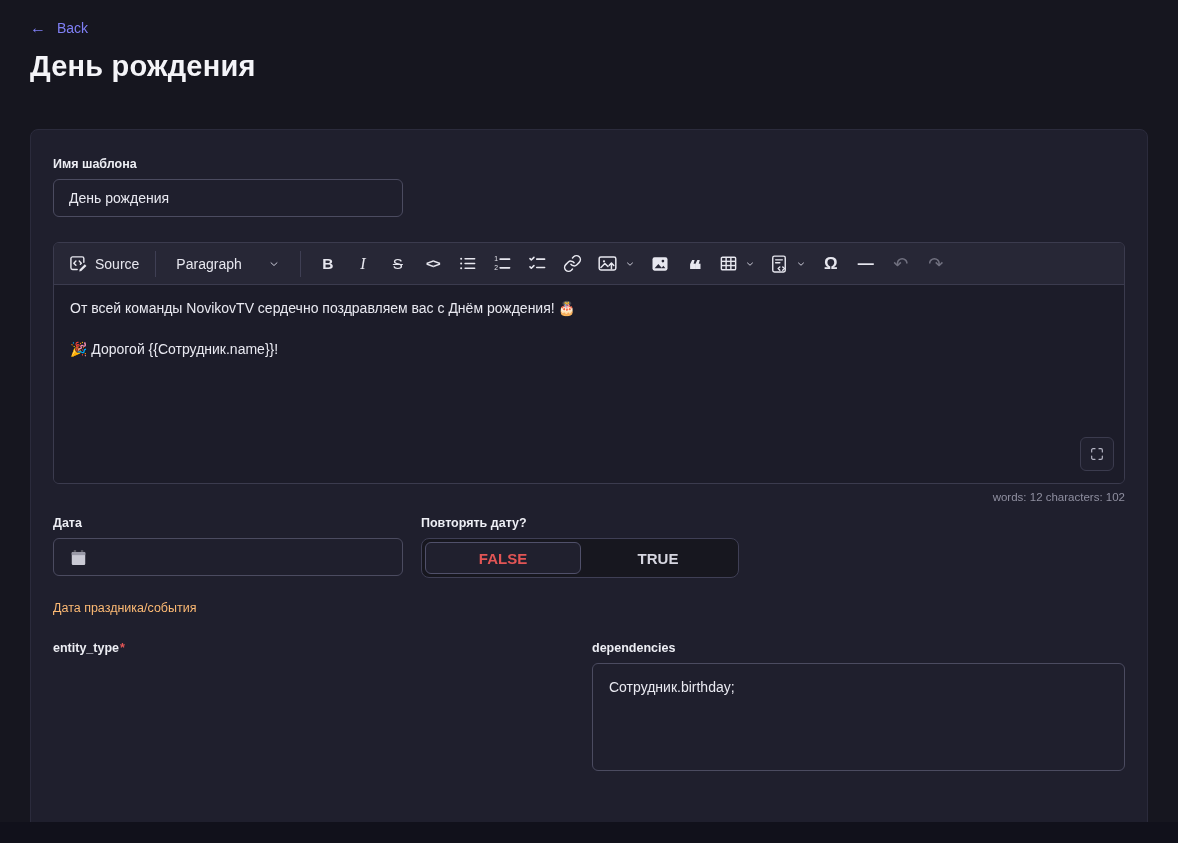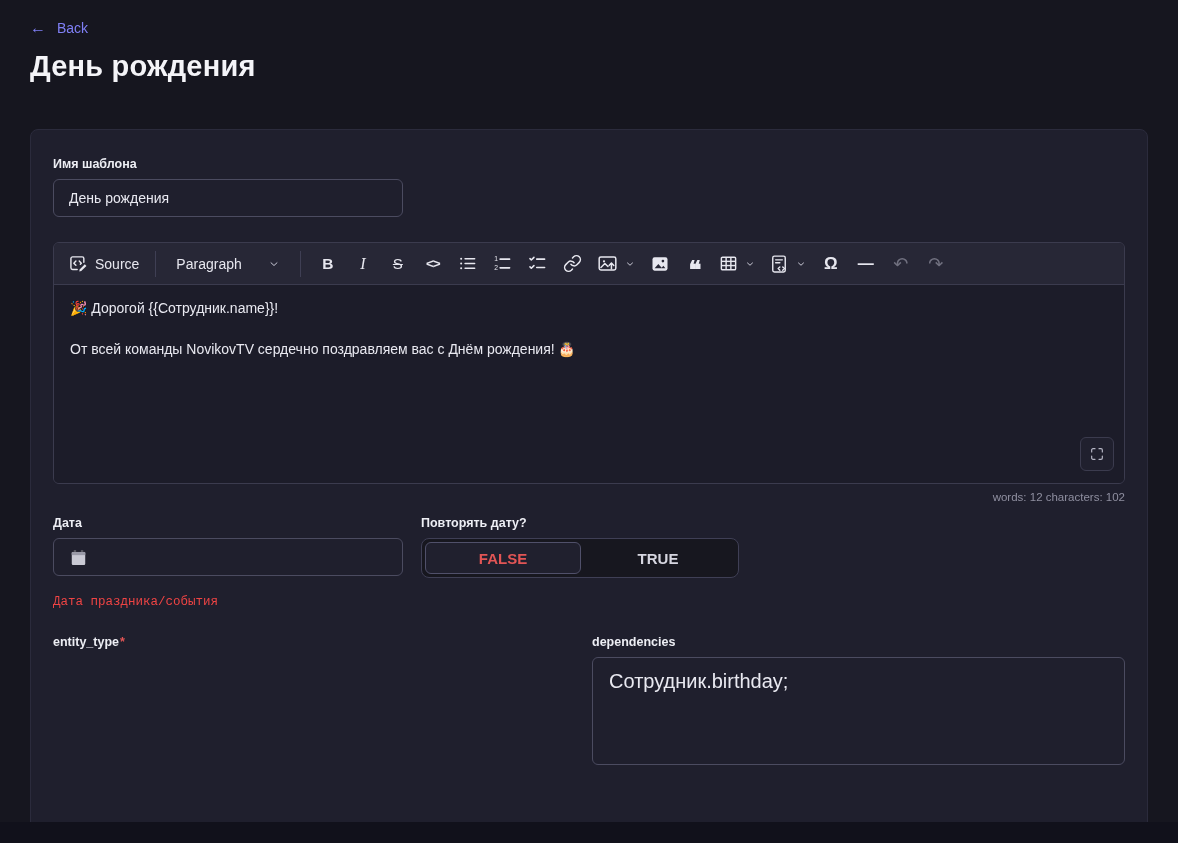--- a/index.html
+++ b/index.html
@@ -54,35 +54,35 @@
     position:absolute; right:10px; bottom:12px; width:34px; height:34px;
     border:1px solid #3b3b4e; border-radius:6px; background:#20202e;
     display:flex; align-items:center; justify-content:center; cursor:pointer;
   }
   .counter { margin-top:7px; text-align:right; font-size:11.5px; color:#8f8fa0; }
 
   
   .row1 { display:flex; gap:18px; margin-top:13px; }
   .col-date { width:350px; }
   .date-box { display:flex; align-items:center; width:350px; cursor:text; }
-  .hint { margin-top:19px; font-size:12.5px; color:#ef4444;font-family:Liberation Mono, monospace; }
+  .hint { margin-top:25px; font-size:12.5px; color:#fdba74; }
   .col-toggle { width:318px; }
   .toggle-group { display:flex; height:40px; border:1px solid #3f3f55; border-radius:8px; background:#17171f; padding:3px; }
   .toggle-btn { flex:1; border:0; background:transparent; color:#d6d6e0; font-size:15px; font-weight:700; font-family:inherit; border-radius:6px; cursor:pointer; }
   .toggle-btn.selected { background:#20202e; border:1px solid #50506a; color:#e25555; }
 
   
   .row2 { display:flex; gap:31px; margin-top:26px; }
   .col-entity { width:535px; }
   .select-box { display:flex; align-items:center; justify-content:space-between; width:535px; cursor:pointer; }
   .select-arrow { color:#a5a5b5; font-size:10px; }
   .col-deps { flex:1; }
   .deps-textarea {
     width:533px; height:108px; background:#1f1f2d; border:1px solid #4b4b60; border-radius:6px;
-    color:#e9e9f1; font-size:20px; padding:13px 16px; font-family:inherit; resize:none; line-height:20px; outline:none;
+    color:#e9e9f1; font-size:14px; padding:13px 16px; font-family:inherit; resize:none; line-height:20px; outline:none;
   }
 
   .footer-bar { position:absolute; left:0; bottom:0; width:100%; height:21px; background:#11111b; }
 
   svg { display:block; }
 </style>
 </head>
 <body>
 
 <div>
@@ -245,22 +245,22 @@
             </span>
           </button>
 
           <button class="tb-btn glyph-omega">Ω</button>
           <button class="tb-btn glyph-hr">—</button>
           <button class="tb-btn glyph-undo dim">↶</button>
           <button class="tb-btn glyph-redo dim">↷</button>
         </div>
 
         <div class="editor-content">
+          <p>От всей команды NovikovTV сердечно поздравляем вас с Днём рождения! 🎂</p>
           <p>🎉 Дорогой {{Сотрудник.name}}!</p>
-          <p>От всей команды NovikovTV сердечно поздравляем вас с Днём рождения! 🎂</p>
           <button class="maximize">
             <span>
               <svg width="16" height="16" viewBox="0 0 24 24" fill="none" stroke="#b5b5c4" stroke-width="1.8" stroke-linecap="round" stroke-linejoin="round">
                 <path d="M4 9V6a2 2 0 0 1 2-2h3"></path>
                   <path d="M15 4h3a2 2 0 0 1 2 2v3"></path>
                 <path d="M20 15v3a2 2 0 0 1-2 2h-3"></path>
                   <path d="M9 20H6a2 2 0 0 1-2-2v-3"></path>
               </svg>
             </span>
           </button>

